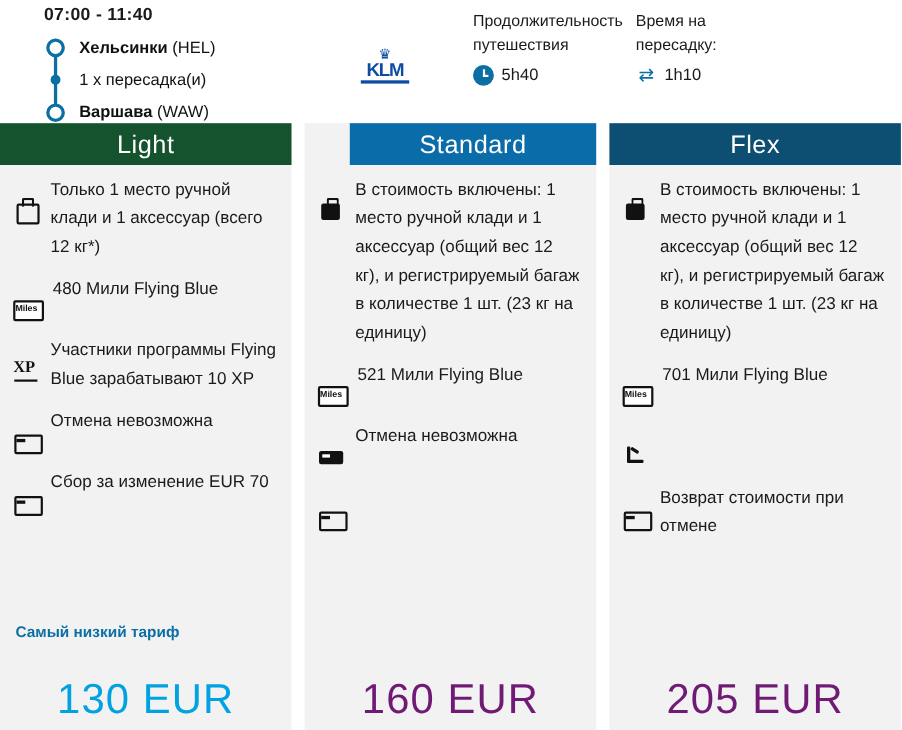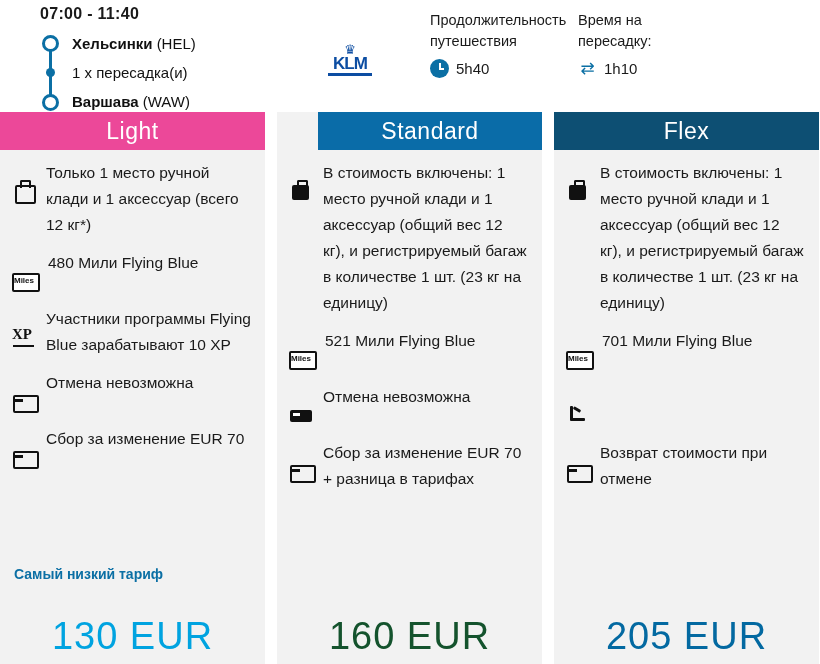--- a/index.html
+++ b/index.html
@@ -76,21 +76,21 @@
   }
 
   
   .cols { position: absolute; top: 112px; left: 0; width: 820px; height: 552px; display: flex; }
   .col { width: 265px; position: relative; background: #f2f2f2; }
   .col + .col { margin-left: 12px; }
   .col .title {
     height: 38px; line-height: 38px; text-align: center;
     color: #ffffff; font-size: 23px; font-weight: 300; letter-spacing: .5px;
   }
-  .col1 .title { background: #ec4899; }
+  .col1 .title { background: #14532d; }
   .col2 .title { background: #0a6ca8; margin-left: 41px; }
   .col3 .title { background: #0d4f73; }
 
   .features { padding: 10px 10px 0 12px; }
   .feat { display: flex; gap: 10px; margin-bottom: 12px; }
   .feat .txt {
     font-size: 15.5px; color: #1a1a1a; line-height: 26px; max-width: 205px;
   }
   .ic { flex: 0 0 24px; width: 24px; height: 24px; position: relative; margin-top: 20px; }
 
@@ -163,22 +163,22 @@
 
   .lowest {
     position: absolute; left: 14px; bottom: 82px;
     font-size: 14px; font-weight: bold; color: #0b6fa4;
   }
   .price {
     position: absolute; left: 0; bottom: 6px; width: 100%;
     text-align: center; font-size: 38px; font-weight: 300; letter-spacing: 1px;
   }
   .col1 .price { color: #00a3e0; }
-  .col2 .price { color: #14532d; }
-  .col3 .price { color: #0369a1; }
+  .col2 .price { color: #701a75; }
+  .col3 .price { color: #701a75; }
 </style>
 </head>
 <body>
 
 <div class="page">
 
   <div class="header">
     <div class="times">07:00 - 11:40</div>
 
     <div class="route">
@@ -266,21 +266,20 @@
               <span>Miles</span>
             </span>
           <span class="txt">521 Мили Flying Blue</span>
         </div>
         <div class="feat">
           <span class="ic ic-card-solid"></span>
           <span class="txt">Отмена невозможна</span>
         </div>
         <div class="feat">
           <span class="ic ic-card"></span>
-          <span class="txt">Сбор за изменение EUR 70 + разница в тарифах</span>
         </div>
       </div>
       <div class="price">160 EUR</div>
     </div>
 
     <div class="col col3">
       <div class="title">Flex</div>
       <div class="features">
         <div class="feat">
           <span class="ic ic-bag"></span>

